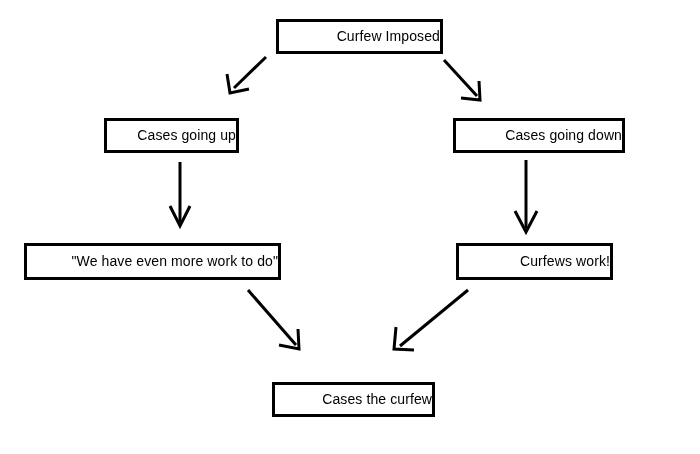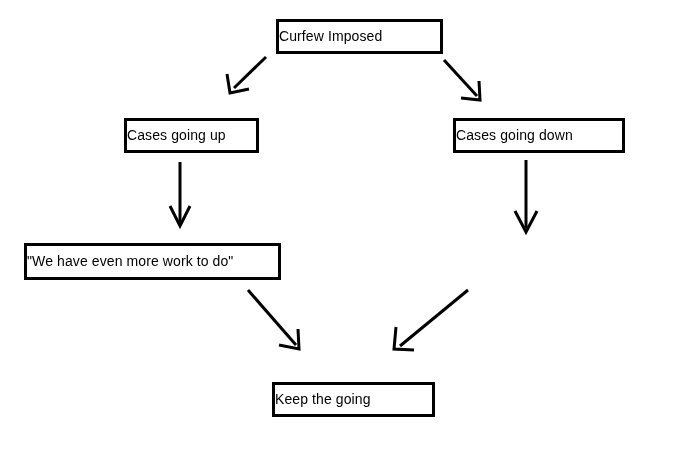--- a/index.html
+++ b/index.html
@@ -24,34 +24,34 @@
     width: 700px;
     height: 454px;
   }
   .node {
     position: absolute;
     box-sizing: border-box;
     background: #ffffff;
     border: 3px solid #000000;
     display: flex;
     align-items: center;
-    justify-content: flex-start;
+    justify-content: flex-end;
     color: #000000;
     font-size: 14px;
     line-height: 1.1;
     letter-spacing: 0.1px;
     white-space: nowrap;
     z-index: 2;
   }
   .node-label {
     display: block;
   }
   
   #node-curfew-imposed   { left: 276px; top: 19px;  width: 167px; height: 35px; }
-  #node-cases-up         { left: 124px; top: 118px; width: 135px; height: 35px; }
+  #node-cases-up         { left: 104px; top: 118px; width: 135px; height: 35px; }
   #node-cases-down       { left: 453px; top: 118px; width: 172px; height: 35px; }
   #node-more-work        { left: 24px;  top: 243px; width: 257px; height: 37px; }
   #node-curfews-work     { left: 456px; top: 243px; width: 157px; height: 37px; }
   #node-keep-curfew      { left: 272px; top: 382px; width: 163px; height: 35px; }
 </style>
 </head>
 <body>
 
 <div id="canvas">
 
@@ -97,18 +97,21 @@
   </div>
 
   <div class="node" id="node-cases-down">
     <span class="node-label">Cases going down</span>
   </div>
 
   <div class="node" id="node-more-work">
     <span class="node-label">"We have even more work to do"</span>
   </div>
 
+  <div class="node" id="node-curfews-work">
+    <span class="node-label">Curfews work!</span>
+  </div>
 
   <div class="node" id="node-keep-curfew">
-    <span class="node-label">Keep the going</span>
+    <span class="node-label">Cases the curfew</span>
   </div>
 
 </div>
 
 </body></html>

